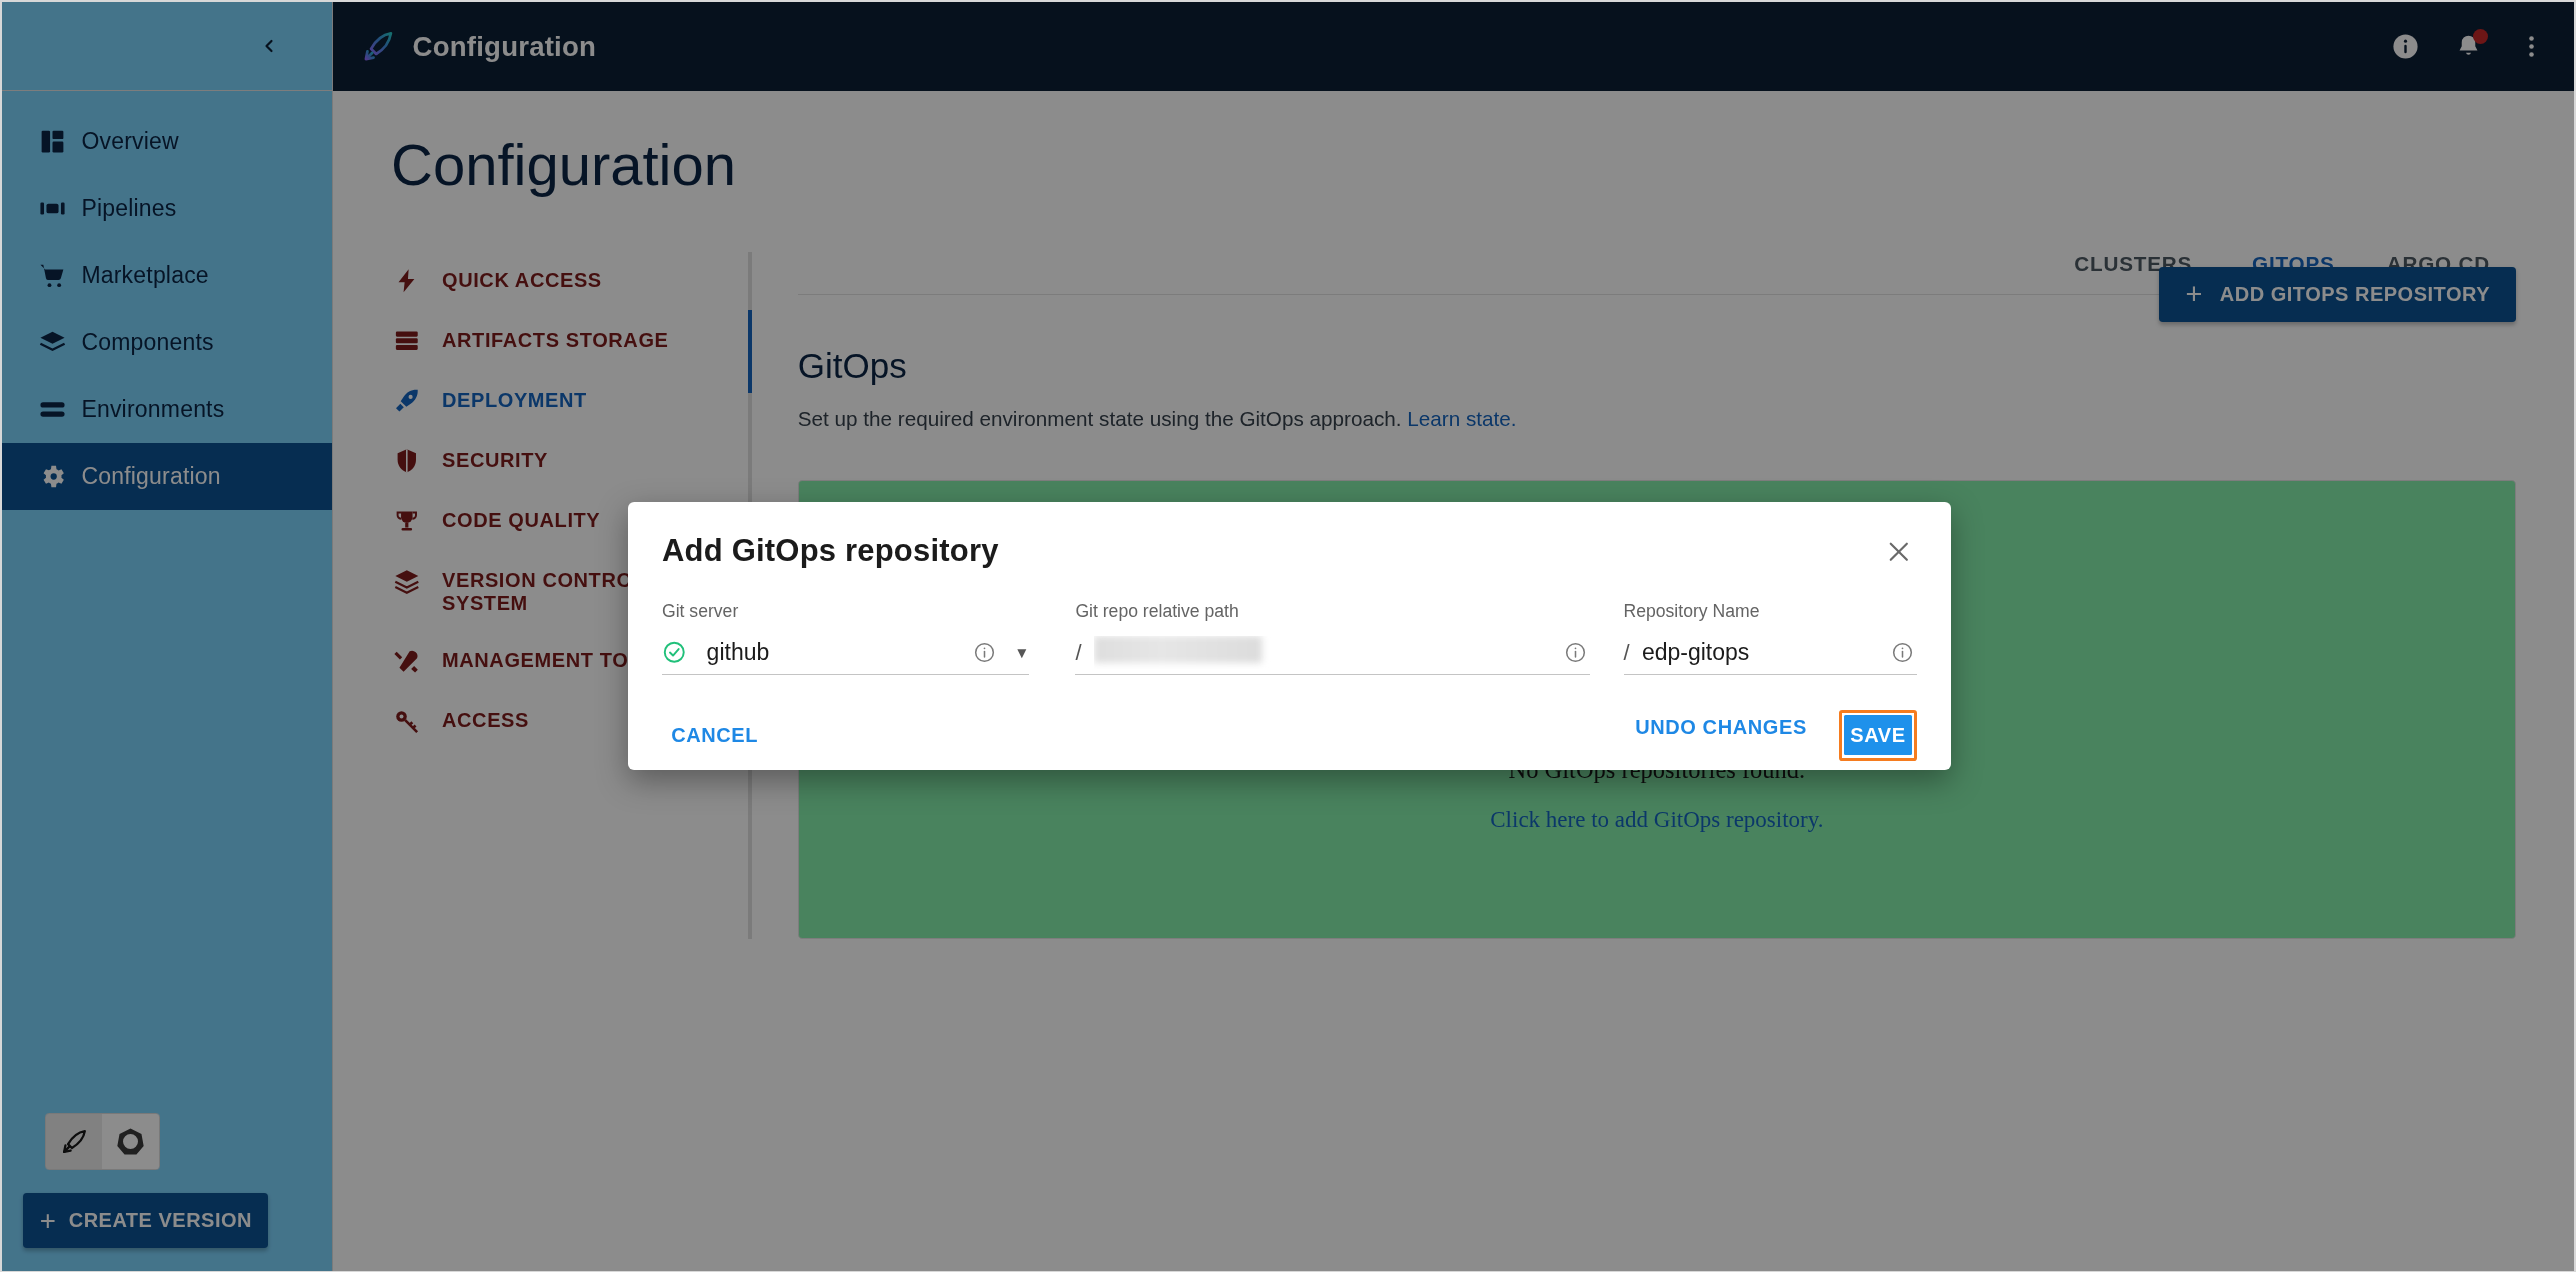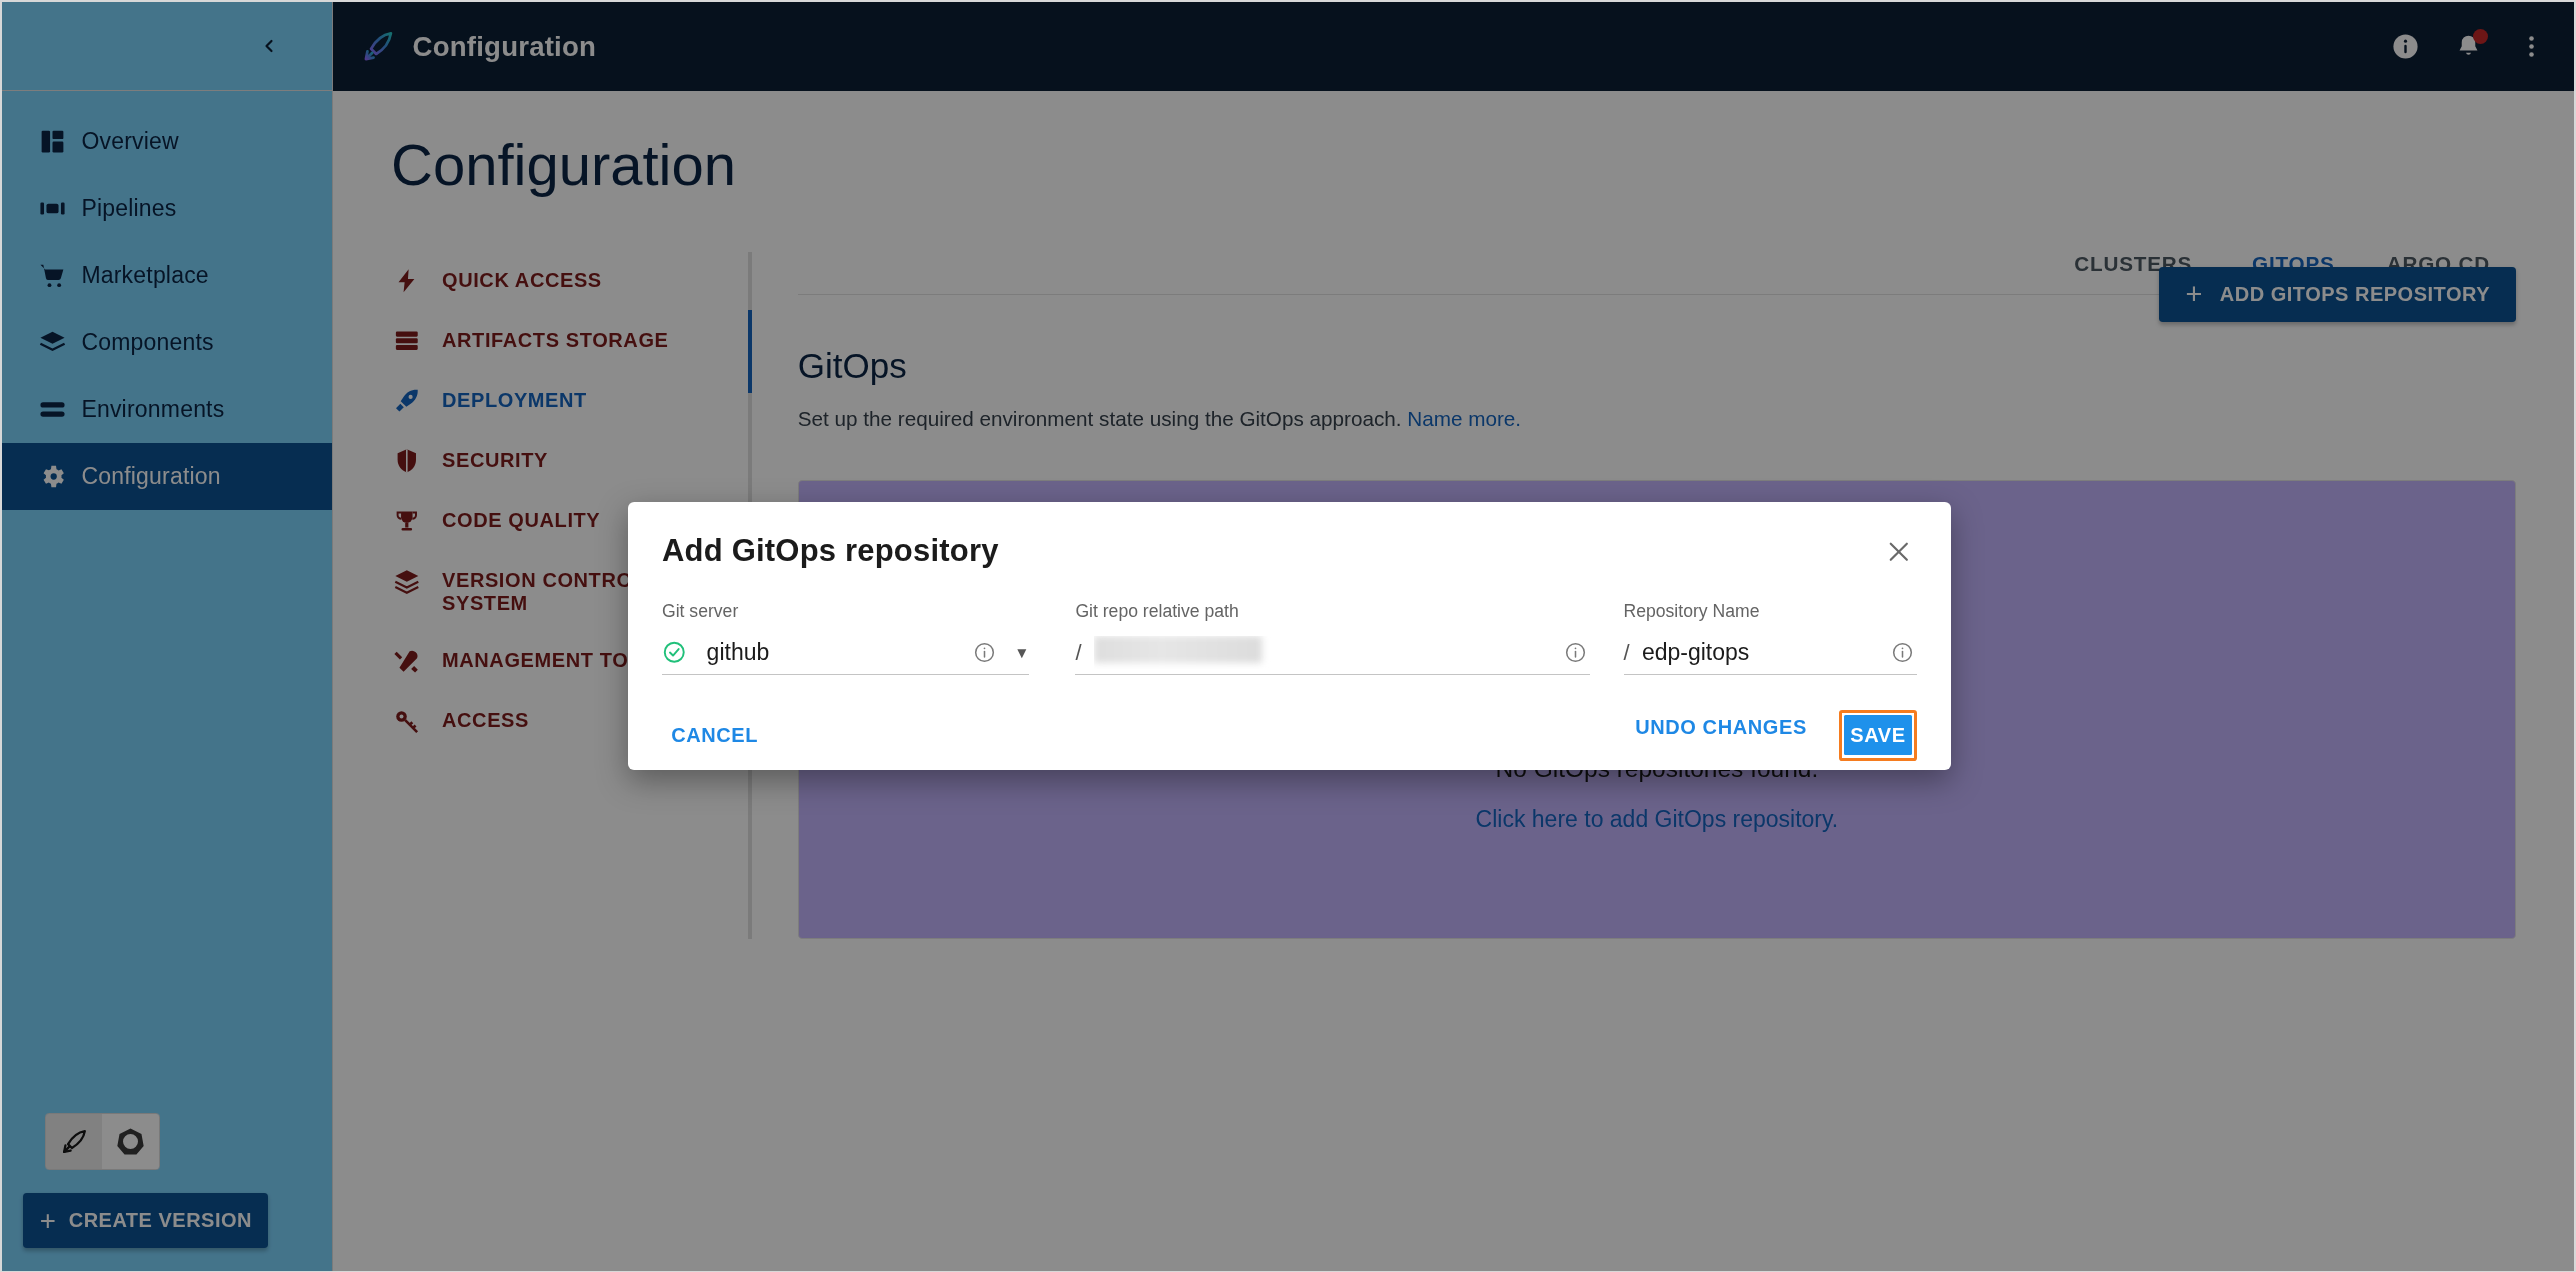--- a/index.html
+++ b/index.html
@@ -198,25 +198,26 @@
     display: flex; align-items: center; gap: 17px;
     font-size: 20px; font-weight: 600; letter-spacing: 0.5px;
     font-family: "Liberation Sans", sans-serif;
     box-shadow: 0 2.3px 4.6px rgba(0,0,0,.25);
   }
   .add-repo-btn .plus { font-size: 29px; line-height: 1; font-weight: 300; }
 
   .empty-card {
     margin-top: 49px;
     border: 0.8px solid #e4e4e4; border-radius: 4.6px;
-    background: #c4b5fd;
+    background: #86efac;
     height: 459px;
     display: flex; flex-direction: column;
     align-items: center; justify-content: center;
     gap: 23px;
+    font-family: Liberation Serif, serif;
   }
   .empty-illus { margin-bottom: 27.6px; }
   .empty-illus svg { width: 145px; height: 115px; }
   .empty-title { font-size: 24.5px; color: #1b1b1b; font-weight: 400; }
   .empty-link { font-size: 23px; color: #1565c0; text-decoration: none; }
 
   
   .modal {
     position: absolute;
     left: 626px; top: 500px;
@@ -541,21 +542,21 @@
 
           <button class="add-repo-btn">
             <span class="plus">+</span>
             <span>ADD GITOPS REPOSITORY</span>
           </button>
 
           <div class="panel-head">
             <div class="panel-title">GitOps</div>
             <div class="panel-desc">
               <span>Set up the required environment state using the GitOps approach.</span>
-              <a href="#">Name more.</a>
+              <a href="#">Learn state.</a>
             </div>
           </div>
 
           <div class="empty-card">
             <span class="empty-illus">
               <svg viewBox="0 0 64 52" fill="none" stroke="#4b5560" stroke-width="3" stroke-linejoin="round">
                 <path d="M4 18h56v28a4 4 0 0 1-4 4H8a4 4 0 0 1-4-4z" fill="#6e7781" stroke="#4b5560"></path>
                 <path d="M4 18 12 4h40l8 14" fill="#5d6670"></path>
                 <path d="M24 18v6a8 8 0 0 0 16 0v-6" fill="#4b5560"></path>
               </svg>

